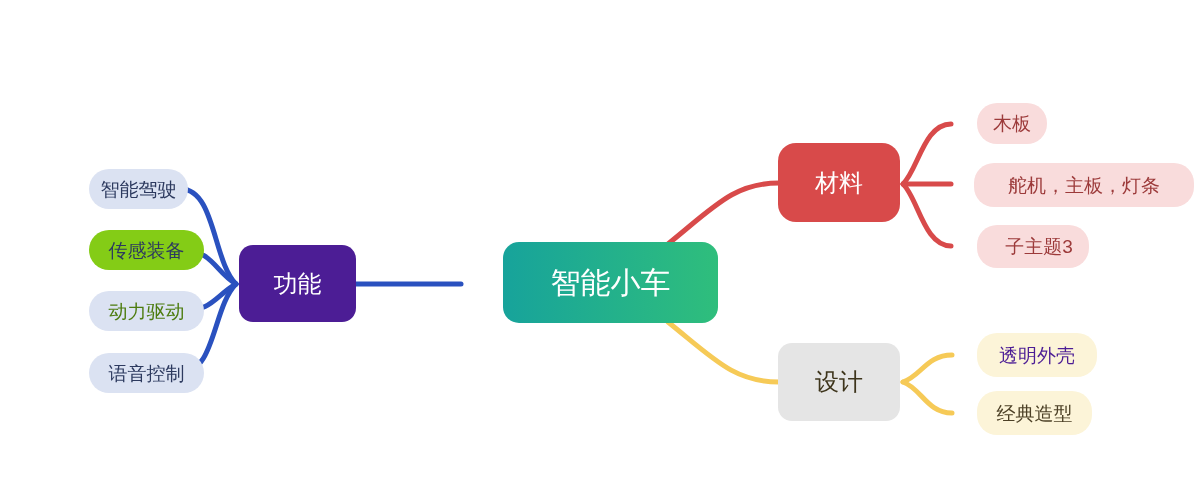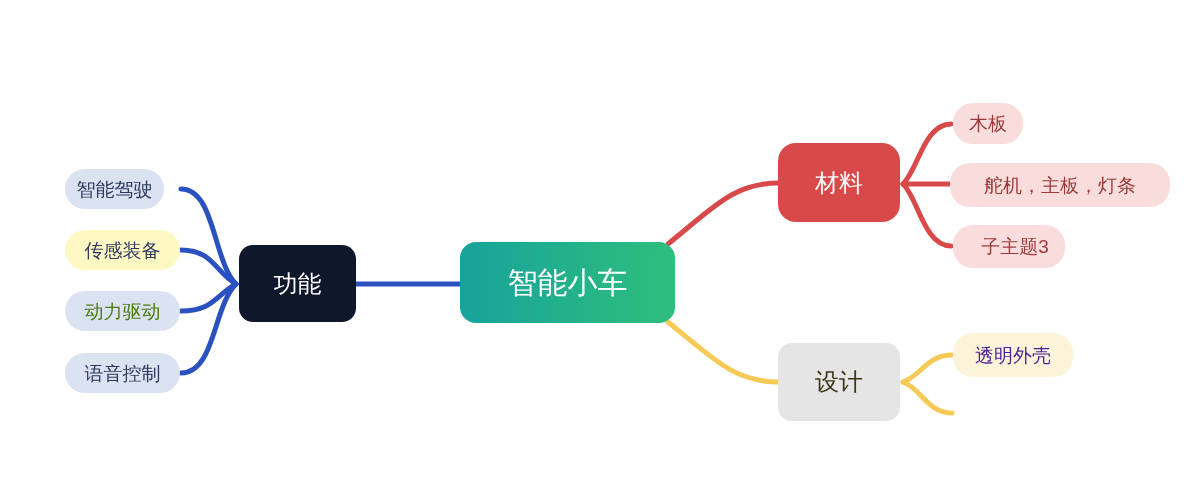--- a/index.html
+++ b/index.html
@@ -39,21 +39,21 @@
   .n-root {
     left: 460px; top: 242px; width: 215px; height: 81px;
     border-radius: 16px;
     font-size: 30px;
     background: linear-gradient(90deg, var(--g1, #17a39b), var(--g2, #2fbe7c));
   }
   .n-branch { border-radius: 14px; font-size: 24px; }
   .n-b1 { left: 239px; top: 245px; width: 117px; height: 77px; }
   .n-b2 { left: 778px; top: 143px; width: 122px; height: 79px; border-radius: 18px; }
   .n-b3 { left: 778px; top: 343px; width: 122px; height: 78px; }
-  .n-child { border-radius: 20px; font-size: 19px; }
+  .n-child { border-radius: 20px; font-size: 19px; margin-left: 24px; }
   .n-l1 { left: 65px; top: 169px; width: 99px; height: 40px; }
   .n-l2 { left: 65px; top: 230px; width: 115px; height: 40px; }
   .n-l3 { left: 65px; top: 291px; width: 115px; height: 40px; }
   .n-l4 { left: 65px; top: 353px; width: 115px; height: 40px; }
   .n-r1 { left: 953px; top: 103px; width: 70px;  height: 41px; }
   .n-r2 { left: 950px; top: 163px; width: 220px; height: 44px; }
   .n-r3 { left: 953px; top: 225px; width: 112px; height: 43px; }
   .n-y1 { left: 953px; top: 333px; width: 120px; height: 44px; }
   .n-y2 { left: 953px; top: 391px; width: 115px; height: 44px; }
 </style>
@@ -73,30 +73,31 @@
     <path d="M668,244 C714,207 734,183 779,183" style="stroke: rgb(216, 74, 74);"></path>
     <path d="M903,184 C918,170 924,124 951,124" style="stroke: rgb(216, 74, 74);"></path>
     <path d="M903,184 L951,184" style="stroke: rgb(216, 74, 74);"></path>
     <path d="M903,184 C918,198 924,246 951,246" style="stroke: rgb(216, 74, 74);"></path>
 
     <path d="M668,322 C714,359 734,382 779,382" style="stroke: rgb(246, 202, 87);"></path>
     <path d="M903,382 C921,376 927,355 952,355" style="stroke: rgb(246, 202, 87);"></path>
     <path d="M903,382 C921,388 927,413 952,413" style="stroke: rgb(246, 202, 87);"></path>
   </svg>
 
-  <div class="node n-root" style="--g1: #17a39b; --g2: #2fbe7c; color: rgb(255, 255, 255);">智能小车</div>
+  <div class="node n-root" style="--g1: #17a39b; --g2: #2fbe7c; color: rgb(255, 255, 255); margin-left: 43px;">智能小车</div>
 
-  <div class="node n-branch n-b1" style="background: #0f172a; color: rgb(255, 255, 255);">功能</div>
+  <div class="node n-branch n-b1" style="background: #4c1d95; color: rgb(255, 255, 255);">功能</div>
   <div class="node n-branch n-b2" style="background: rgb(216, 74, 74); color: rgb(255, 255, 255);">材料</div>
   <div class="node n-branch n-b3" style="background: #e5e5e5; color: rgb(61, 52, 27);">设计</div>
 
   <div class="node n-child n-l1" style="background: rgb(219, 226, 242); color: rgb(45, 58, 95);">智能驾驶</div>
-  <div class="node n-child n-l2" style="background: #fef9c3; color: rgb(45, 58, 95);">传感装备</div>
+  <div class="node n-child n-l2" style="background: #84cc16; color: rgb(45, 58, 95);">传感装备</div>
   <div class="node n-child n-l3" style="background: rgb(219, 226, 242); color: #4d7c0f; text-align: right;">动力驱动</div>
   <div class="node n-child n-l4" style="background: rgb(219, 226, 242); color: rgb(45, 58, 95);">语音控制</div>
 
   <div class="node n-child n-r1" style="background: rgb(249, 220, 220); color: rgb(156, 58, 58);">木板</div>
   <div class="node n-child n-r2" style="background: rgb(249, 220, 220); color: rgb(156, 58, 58);">舵机，主板，灯条</div>
   <div class="node n-child n-r3" style="background: rgb(249, 220, 220); color: rgb(156, 58, 58); padding-left: 12px;">子主题3</div>
 
   <div class="node n-child n-y1" style="background: rgb(252, 244, 216); color: #4c1d95;">透明外壳</div>
+  <div class="node n-child n-y2" style="background: rgb(252, 244, 216); color: rgb(76, 64, 38);">经典造型</div>
 
 </div>
 
 </body></html>

